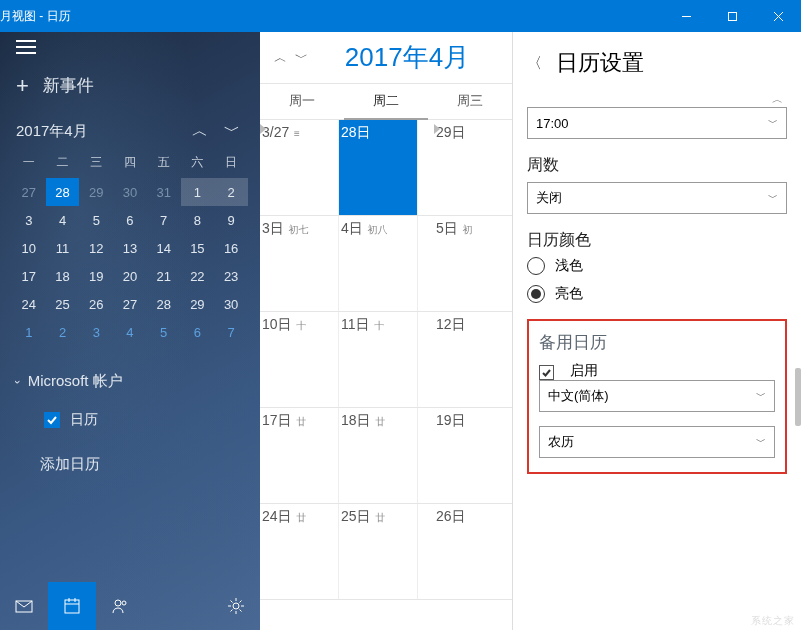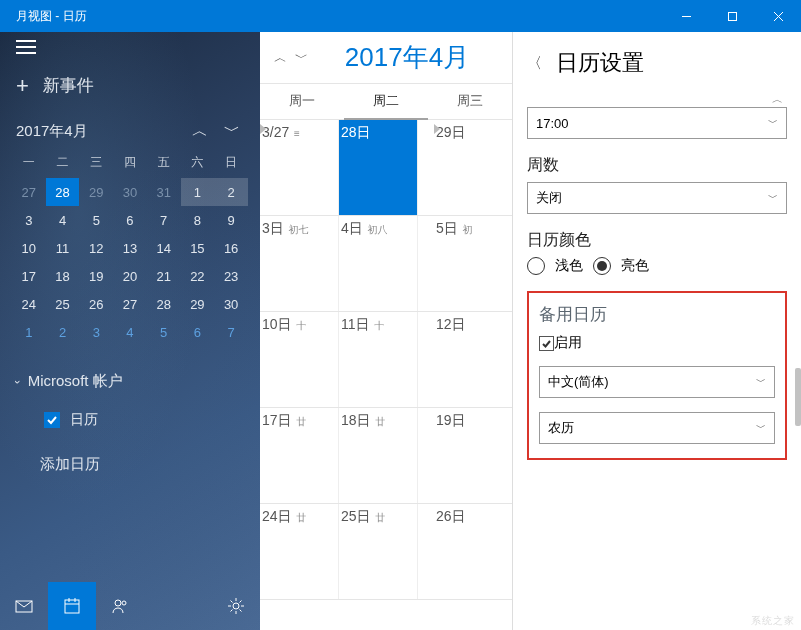--- a/index.html
+++ b/index.html
@@ -1,19 +1,19 @@
 <!DOCTYPE html>
 <html><head>
 <meta charset="utf-8">
 <style>
 * { margin: 0; padding: 0; box-sizing: border-box; font-family: "Microsoft YaHei", "Segoe UI", sans-serif; }
 body { width: 801px; height: 630px; overflow: hidden; background: #fff; }
 
 .titlebar { height: 32px; background: #0078d7; color: #fff; display: flex; align-items: center; }
-.titlebar-text { flex: 1; padding-left: 16px; font-size: 12px; }
+.titlebar-text { flex: 1; padding-left: 0; font-size: 12px; }
 .titlebar-btns { display: flex; }
 .titlebar-btn { width: 46px; height: 32px; display: flex; align-items: center; justify-content: center; cursor: pointer; }
 .titlebar-btn svg { stroke: #fff; fill: none; }
 
 .app { display: flex; height: 598px; }
 
 .sidebar { width: 260px; background: linear-gradient(150deg, #1a2940 0%, #2a3f5f 30%, #3a5a85 70%, #4a6a95 100%); color: #e0e6ed; display: flex; flex-direction: column; position: relative; }
 .sidebar::before { content: ""; position: absolute; inset: 0; background: radial-gradient(ellipse at 30% 30%, rgba(80,120,160,0.3) 0%, transparent 50%), radial-gradient(ellipse at 70% 70%, rgba(60,90,130,0.25) 0%, transparent 50%); pointer-events: none; }
 .sidebar > * { position: relative; }
 
@@ -73,28 +73,28 @@
 .settings { width: 288px; background: #fff; padding: 10px 14px 10px 14px; font-size: 14px; position: relative; overflow: hidden; }
 .settings-header { display: flex; align-items: center; gap: 14px; font-size: 22px; font-weight: 300; padding: 6px 0 14px; }
 .settings-header .back { cursor: pointer; font-size: 15px; color: #333; }
 .up-caret { text-align: right; color: #777; font-size: 11px; cursor: pointer; padding-right: 4px; }
 
 .field { margin-bottom: 16px; }
 .field-label { font-size: 16px; margin-bottom: 6px; color: #222; }
 .select { width: 100%; height: 32px; border: 1px solid #999; padding: 0 8px; font-size: 13px; display: flex; align-items: center; justify-content: space-between; cursor: pointer; background: #fff; }
 .select .caret { font-size: 10px; color: #555; }
 
-.radio-group { display: flex; gap: 10px; margin-top: 6px; }
+.radio-group { display: flex; flex-direction: column; gap: 10px; margin-top: 6px; }
 .radio-item { display: flex; align-items: center; gap: 10px; cursor: pointer; }
 .radio { width: 18px; height: 18px; border: 1px solid #333; border-radius: 50%; display: flex; align-items: center; justify-content: center; }
 .radio.checked::after { content: ""; width: 10px; height: 10px; background: #333; border-radius: 50%; }
 
 .alt-cal-box { border: 2px solid #d9352b; padding: 10px 10px 14px; margin-top: 6px; }
 .alt-title { font-size: 17px; color: #5b6670; margin-bottom: 8px; }
-.chk-line { display: flex; align-items: center; gap: 0; margin-bottom: 14px; }
+.chk-line { display: flex; align-items: flex-end; gap: 16px; }
 .chk { width: 15px; height: 15px; border: 1px solid #555; display: flex; align-items: center; justify-content: center; background: #fff; }
 .chk svg { stroke: #333; stroke-width: 2; fill: none; }
 
 .scroll-track { position: absolute; right: 0; top: 46px; bottom: 0; width: 8px; }
 .scroll-thumb { position: absolute; right: 0; width: 6px; height: 58px; top: 290px; background: #c2c2c2; border-radius: 2px; }
 
 .watermark { position: absolute; right: 6px; bottom: 2px; font-size: 10px; color: rgba(0,0,0,0.15); pointer-events: none; letter-spacing: 1px; }
 </style>
 </head>
 <body>

